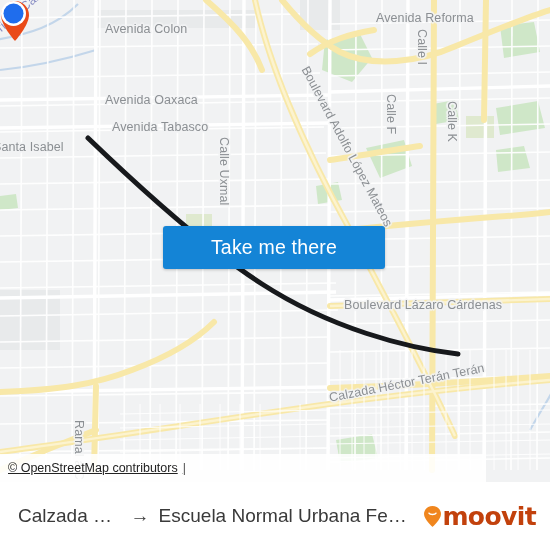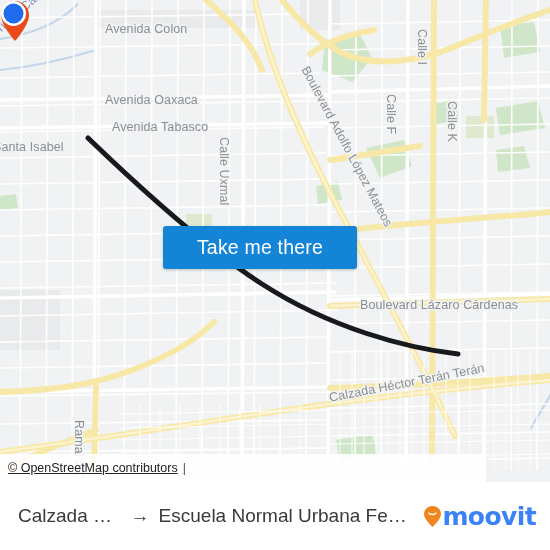--- a/index.html
+++ b/index.html
@@ -33,21 +33,21 @@
     position:absolute;left:0;bottom:0;width:486px;height:28px;
     background:rgba(255,255,255,.88);
     display:flex;align-items:center;
     font-size:12.5px;color:#222;
     padding-left:8px;box-sizing:border-box;text-decoration:underline;
   }
   #attrib .sep{margin:0 5px;color:#555;}
 
   
   #takemethere{
-    position:absolute;left:163px;top:226px;width:194px;height:43px;
+    position:absolute;left:163px;top:226px;width:222px;height:43px;
     background:#1484d6;border:none;border-radius:3px;
     color:#fff;font-size:19.5px;font-family:"Liberation Sans","DejaVu Sans",sans-serif;
     letter-spacing:.2px;cursor:pointer;
     box-shadow:0 1px 3px rgba(0,0,0,.22);
     display:flex;align-items:center;justify-content:center;
   }
 
   
   #origin-marker{position:absolute;left:72px;top:96px;width:30px;height:42px;}
   #dest-marker{position:absolute;left:447px;top:341px;width:27px;height:27px;}
@@ -62,21 +62,21 @@
     display:flex;align-items:center;flex:1;min-width:0;
     font-size:19px;color:#3a3a3a;
   }
   #route-summary .from,#route-summary .to{
     overflow:hidden;text-overflow:ellipsis;white-space:nowrap;
   }
   #route-summary .arrow{margin:0 9px;font-size:19px;color:#3a3a3a;}
   #moovit-logo{display:flex;align-items:center;margin-left:8px;flex:0 0 auto;}
   #moovit-logo .wordmark{
     font-family:"DejaVu Sans",sans-serif;
-    font-size:25px;font-weight:bold;color:#3b82f6;letter-spacing:-.6px;
+    font-size:25px;font-weight:bold;color:#c2410c;letter-spacing:-.6px;
     line-height:1;
   }
 </style>
 </head>
 <body>
 
 <div id="app">
 
   <div id="map">
 
@@ -255,38 +255,39 @@
         <path d="M300,404 L300,470"></path>
       </g>
 
       <path d="M88,138 C140,188 206,248 262,284 C330,328 406,348 458,354" fill="none" stroke="#17191c" stroke-width="5" stroke-linecap="round"></path>
     </svg>
 
     <div class="maplabel water" style="left:-6px;top:24px;transform:rotate(-41deg);transform-origin:left top;">rican Canal</div>
 
     <div class="maplabel" style="left:105px;top:22px;text-align:right;">Avenida Colon</div>
 
+    <div class="maplabel" style="left:376px;top:11px;">Avenida Reforma</div>
 
     <div class="maplabel" style="left:112px;top:120px;">Avenida Tabasco</div>
 
     <div class="maplabel" style="left:105px;top:93px;">Avenida Oaxaca</div>
 
     <div class="maplabel" style="left:-7px;top:140px;">Santa Isabel</div>
 
     <div class="maplabel" style="left:231px;top:137px;transform:rotate(90deg);transform-origin:left top;">Calle Uxmal</div>
 
     <div class="maplabel" style="left:429px;top:29px;transform:rotate(90deg);transform-origin:left top;">Calle I</div>
 
     <div class="maplabel" style="left:398px;top:94px;transform:rotate(90deg);transform-origin:left top;">Calle F</div>
 
     <div class="maplabel" style="left:459px;top:101px;transform:rotate(90deg);transform-origin:left top;">Calle K</div>
 
     <div class="maplabel" style="left:311px;top:64px;transform:rotate(62deg);transform-origin:left top;">Boulevard Adolfo López Mateos</div>
 
-    <div class="maplabel" style="left:360px;top:298px;">Boulevard Lázaro Cárdenas</div>
+    <div class="maplabel" style="left:344px;top:298px;">Boulevard Lázaro Cárdenas</div>
 
 
     <div class="maplabel" style="left:328px;top:391px;transform:rotate(-11deg);transform-origin:left top;">Calzada Héctor Terán Terán</div>
 
     <div class="maplabel" style="left:86px;top:420px;transform:rotate(90deg);transform-origin:left top;">Ramal a C</div>
 
     <svg id="origin-marker" viewBox="0 0 30 42">
       <path d="M15,1 C7.3,1 1,7.3 1,15 C1,25.5 15,41 15,41 C15,41 29,25.5 29,15 C29,7.3 22.7,1 15,1 Z" fill="#ea4a18"></path>
       <circle cx="15" cy="14.5" r="5.2" fill="#ffffff"></circle>
     </svg>

